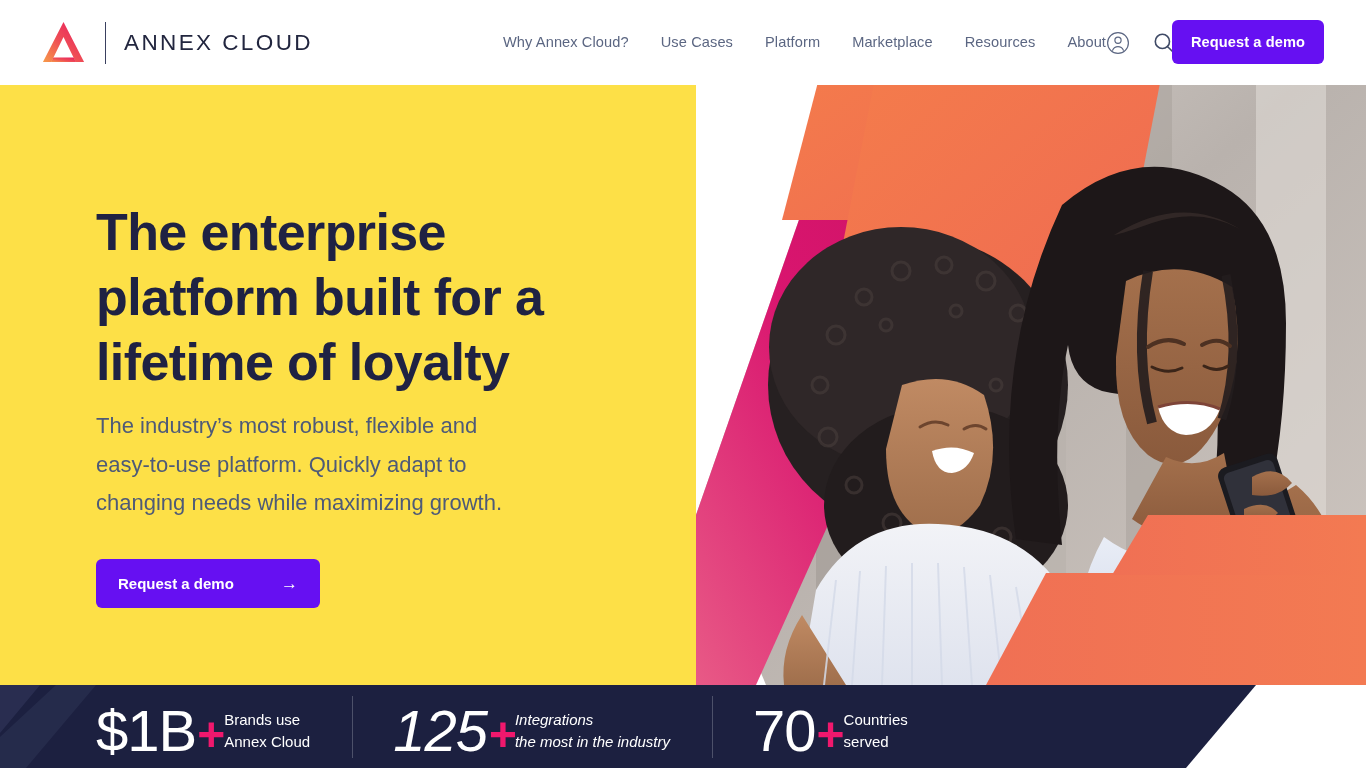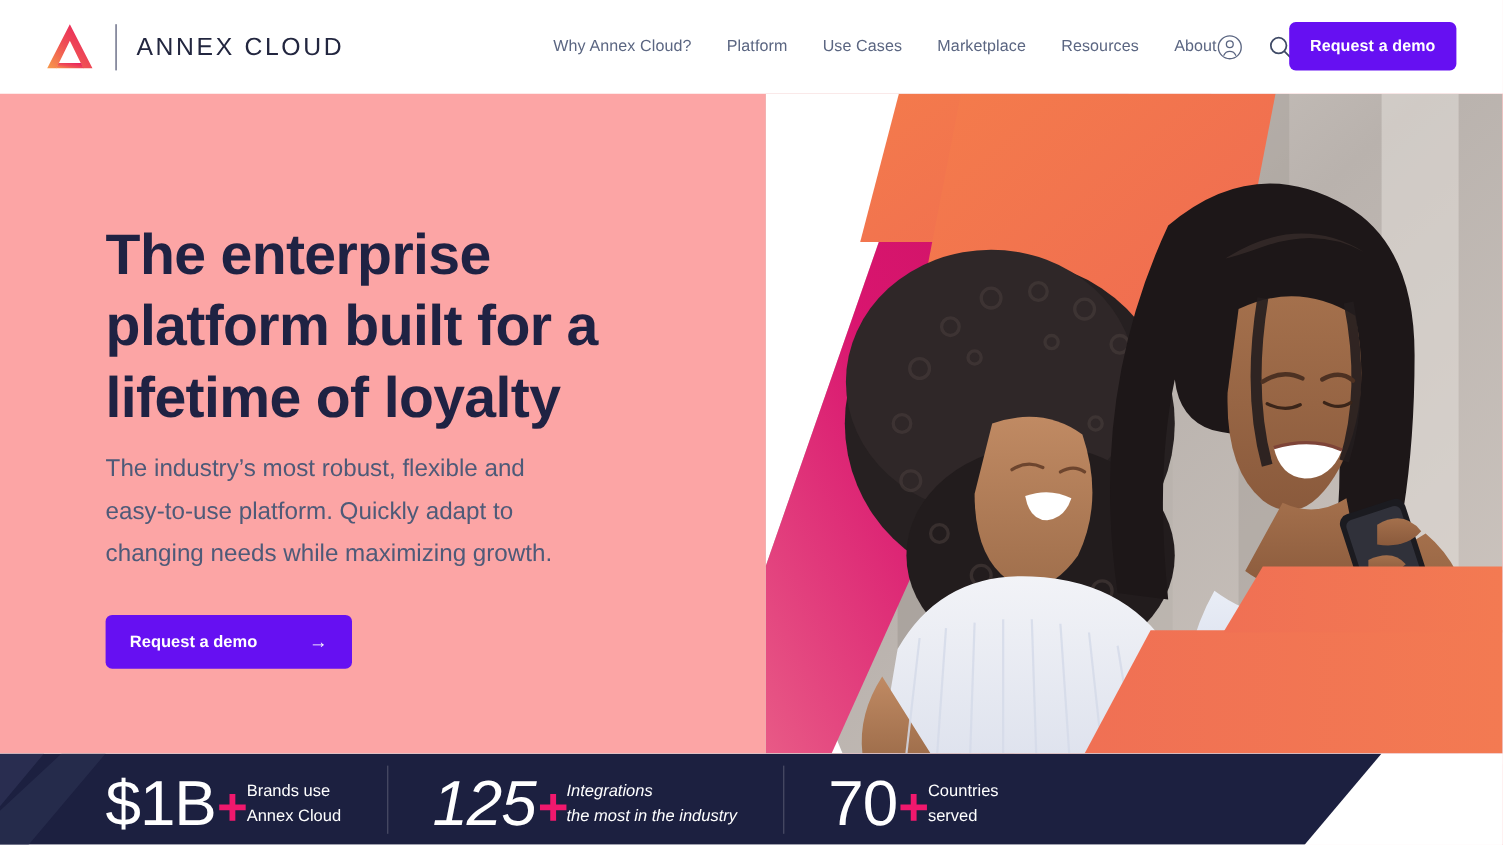--- a/index.html
+++ b/index.html
@@ -75,21 +75,21 @@
     cursor:pointer;
     border:none;
     white-space:nowrap;
     font-family:"Liberation Sans", sans-serif;
   }
 
   
   .hero {
     position:absolute; top:85px; left:0;
     width:1366px; height:600px;
-    background:#fca5a5;
+    background:#fde047;
     overflow:hidden;
   }
 
   .hero-copy {
     position:absolute; left:96px; top:115px;
     width:560px;
   }
   .hero-title {
     font-size:52px;
     line-height:65px;
@@ -202,22 +202,22 @@
       </defs>
       <path d="M24 3 L45 44 L36.5 44 L24 18.5 L11.5 44 L3 44 Z" fill="url(#lg)"></path>
       <path d="M13.6 39.2 L34.4 39.2 L36.9 44 L11.1 44 Z" fill="url(#lg)"></path>
     </svg>
     <div class="logo-divider"></div>
     <div class="logo-text">ANNEX CLOUD</div>
   </div>
 
   <nav class="nav">
     <div class="nav-item">Why Annex Cloud?</div>
+    <div class="nav-item">Use Cases</div>
     <div class="nav-item">Platform</div>
-    <div class="nav-item">Use Cases</div>
     <div class="nav-item">Marketplace</div>
     <div class="nav-item">Resources</div>
     <div class="nav-item">About</div>
   </nav>
 
   <div class="header-icons">
     <svg class="icon-btn" viewBox="0 0 24 24" fill="none" stroke="#5b6682" stroke-width="1.2">
       <circle cx="12" cy="12" r="10.4"></circle>
       <circle cx="12" cy="9.2" r="3.1"></circle>
       <path d="M6.6 19.2 a5.9 5.9 0 0 1 10.8 0" stroke-linecap="round"></path>

